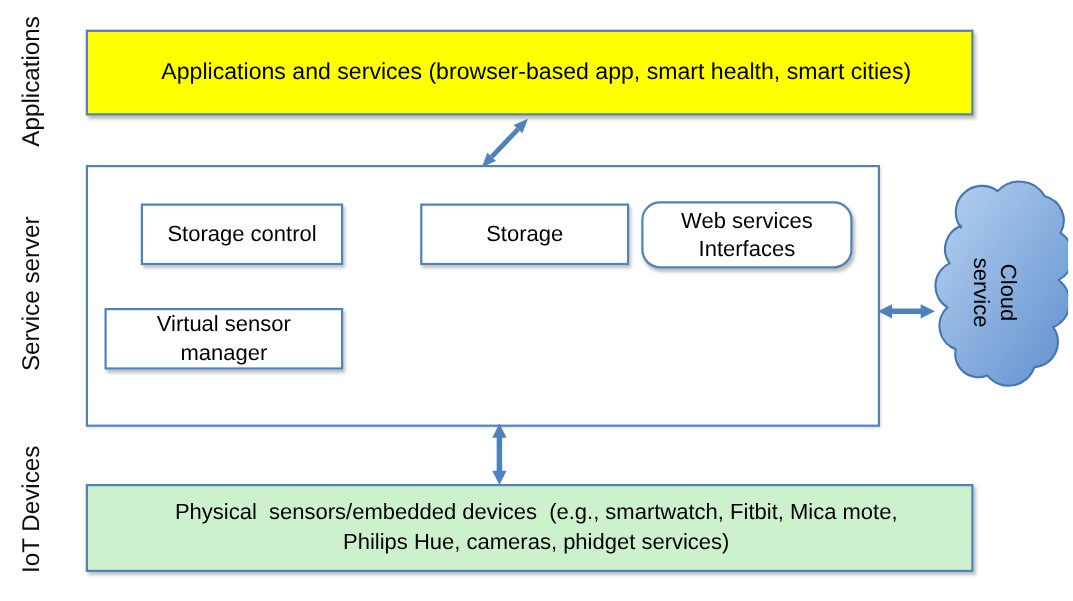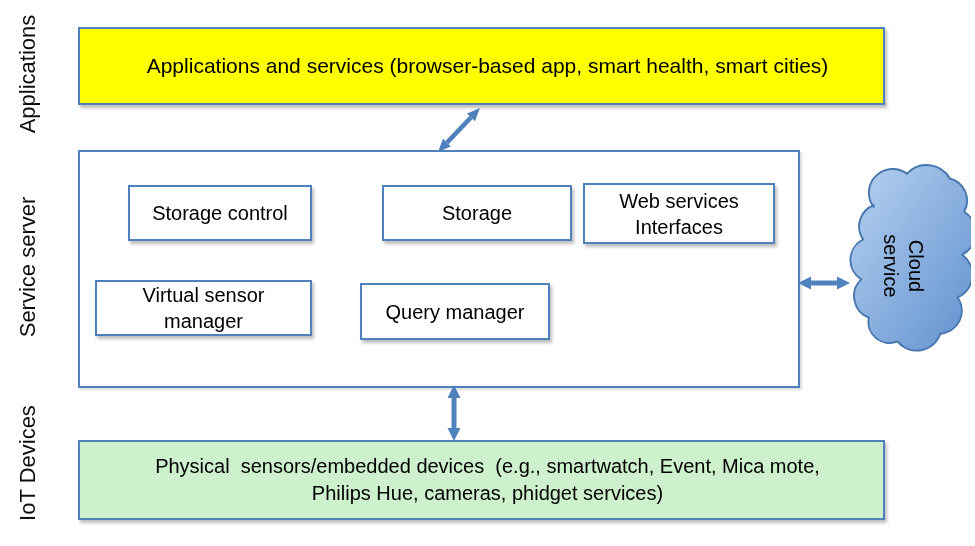--- a/index.html
+++ b/index.html
@@ -66,21 +66,21 @@
     display: flex;
     align-items: center;
     justify-content: center;
     text-align: center;
     font-size: 20px;
     line-height: 1.3;
     box-sizing: border-box;
   }
   .c-access   { left: 48px;  top: 33px;  width: 184px; height: 56px; }
   .c-storage  { left: 302px; top: 33px;  width: 190px; height: 56px; }
-  .c-web      { left: 503px; top: 31px;  width: 192px; height: 61px; padding: 0 14px; }
+  .c-web      { left: 503px; top: 31px;  width: 192px; height: 61px; padding: 0 14px; border-radius: 17px; }
   .c-virtual  { left: 15px;  top: 128px; width: 217px; height: 56px; padding: 0 30px; }
   .c-query    { left: 280px; top: 131px; width: 190px; height: 57px; }
   .c-event    { left: 488px; top: 131px; width: 190px; height: 89px; padding: 0 36px; }
   
   .arrow-svg { position: absolute; overflow: visible; }
   
   .cloud-wrap {
     position: absolute;
     left: 843px; top: 148px; width: 128px; height: 240px;
   }
@@ -120,39 +120,36 @@
     </div>
     <div class="component-box c-storage">
       <span>Storage</span>
     </div>
     <div class="component-box c-web">
       <span>Web services Interfaces</span>
     </div>
     <div class="component-box c-virtual">
       <span>Virtual sensor manager</span>
     </div>
-    <div class="component-box c-query">
-      <span>Query manager</span>
-    </div>
   </div>
 
   <svg class="arrow-svg" style="left:440px; top:383px;" width="28" height="60" viewBox="0 0 28 60">
     <line x1="14" y1="13" x2="14" y2="47" stroke="var(--arrow-blue, #4f81bd)" stroke-width="5"></line>
     <polygon points="14,2 7.5,15 20.5,15" fill="var(--arrow-blue, #4f81bd)"></polygon>
     <polygon points="14,58 7.5,45 20.5,45" fill="var(--arrow-blue, #4f81bd)"></polygon>
   </svg>
 
   <svg class="arrow-svg" style="left:796px; top:271px;" width="56" height="24" viewBox="0 0 56 24">
     <line x1="13" y1="12" x2="43" y2="12" stroke="var(--arrow-blue, #4f81bd)" stroke-width="5"></line>
     <polygon points="2,12 15,5.5 15,18.5" fill="var(--arrow-blue, #4f81bd)"></polygon>
     <polygon points="54,12 41,5.5 41,18.5" fill="var(--arrow-blue, #4f81bd)"></polygon>
   </svg>
 
   <div class="band-box iot-box">
-    <div class="line">Physical  sensors/embedded devices  (e.g., smartwatch, Event, Mica mote,</div>
+    <div class="line">Physical  sensors/embedded devices  (e.g., smartwatch, Fitbit, Mica mote,</div>
     <div class="line">Philips Hue, cameras, phidget services)</div>
   </div>
 
   <div class="cloud-wrap">
     <svg width="128" height="240" viewBox="-2 0 134 252">
       <defs>
         <linearGradient id="cloudGrad" x1="0" y1="0" x2="1" y2="1">
           <stop offset="0" style="stop-color: var(--cloud-light, #b7d2f0);"></stop>
           <stop offset="1" style="stop-color: var(--cloud-dark, #5f8fce);"></stop>
         </linearGradient>

